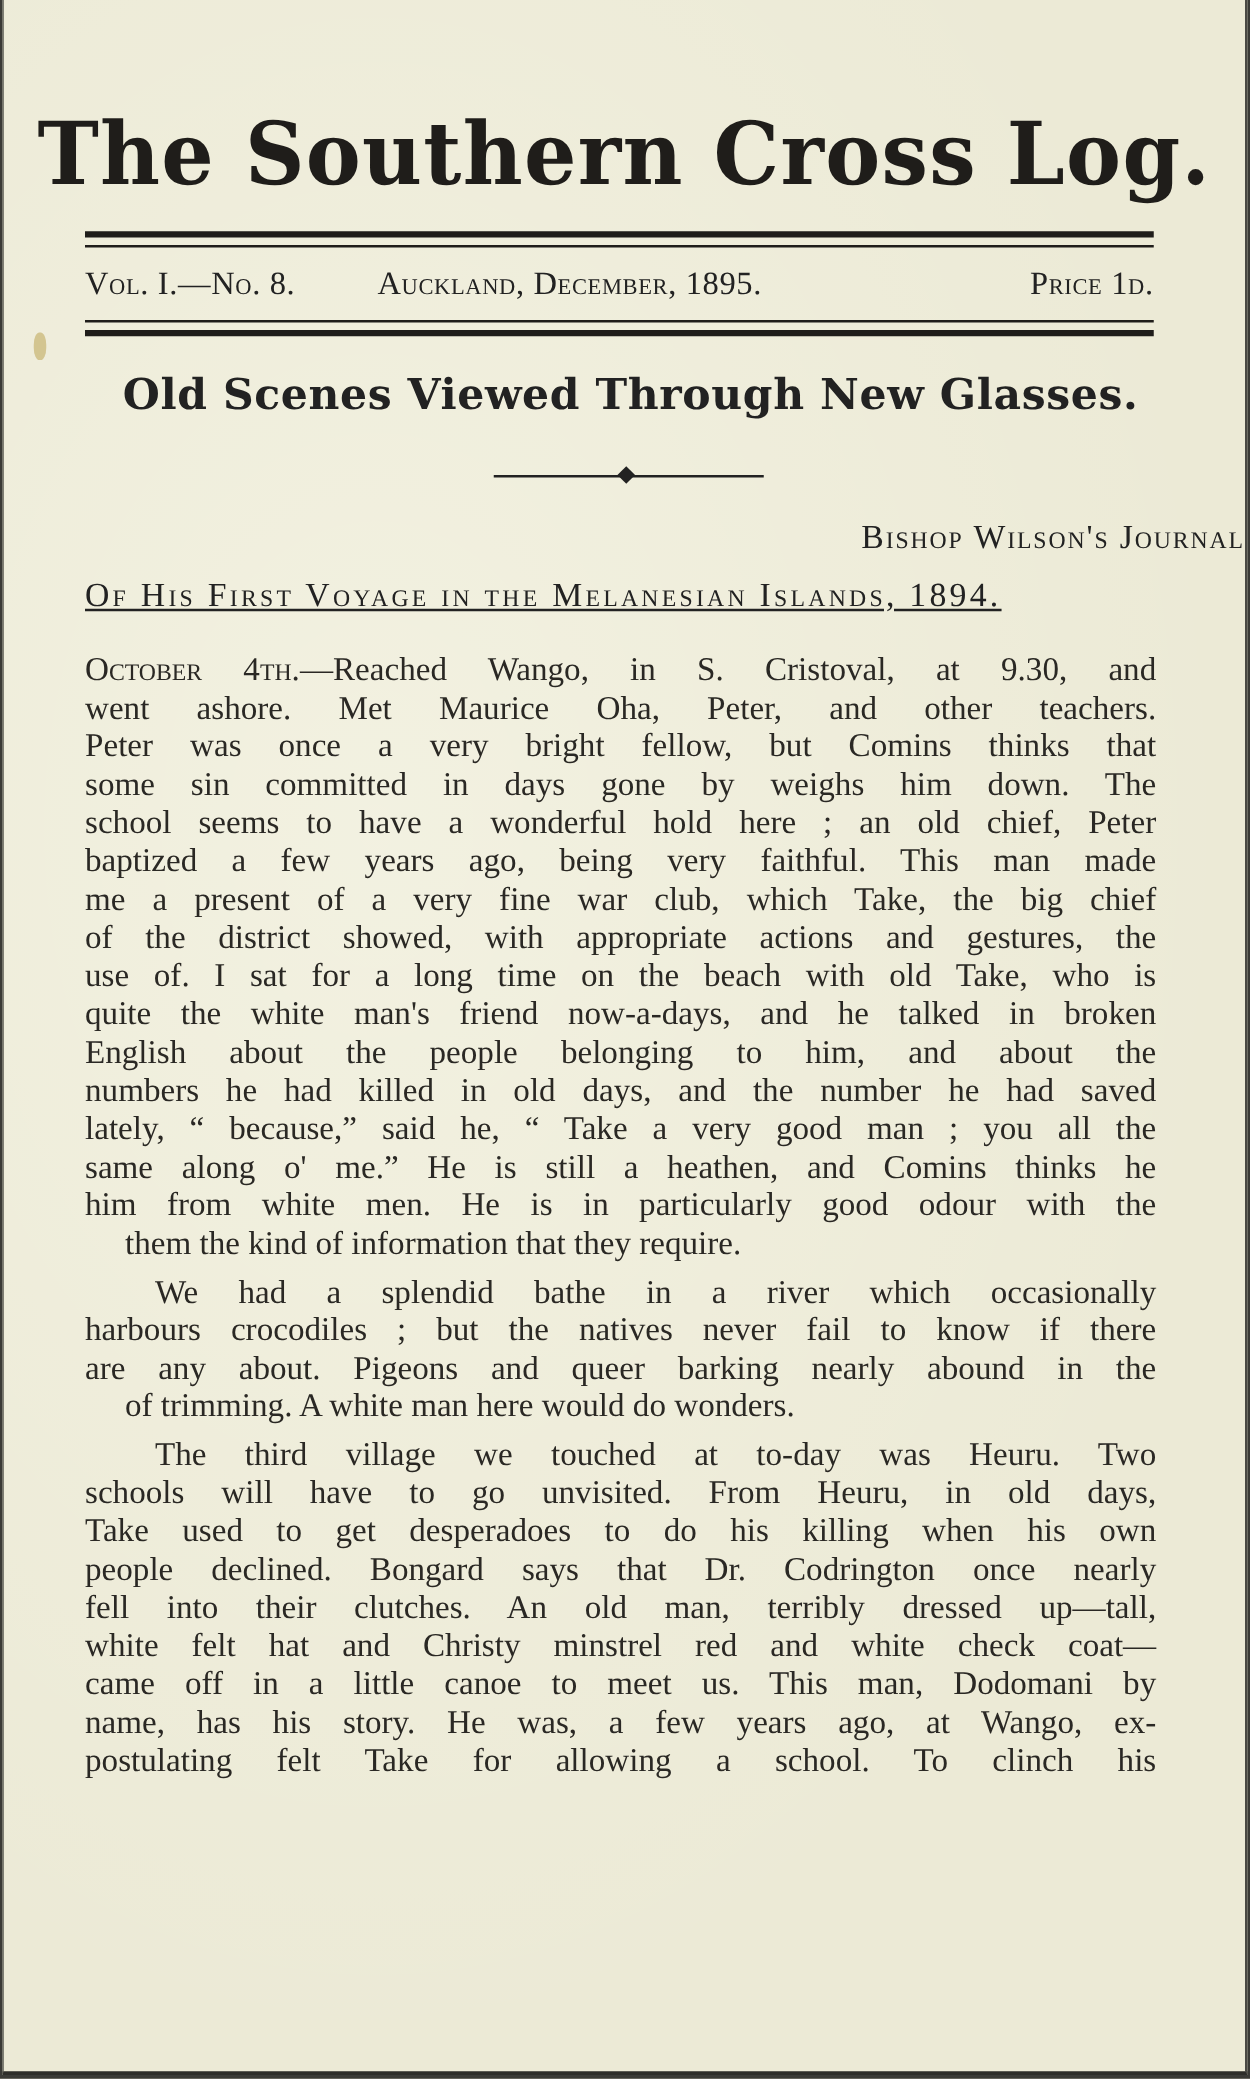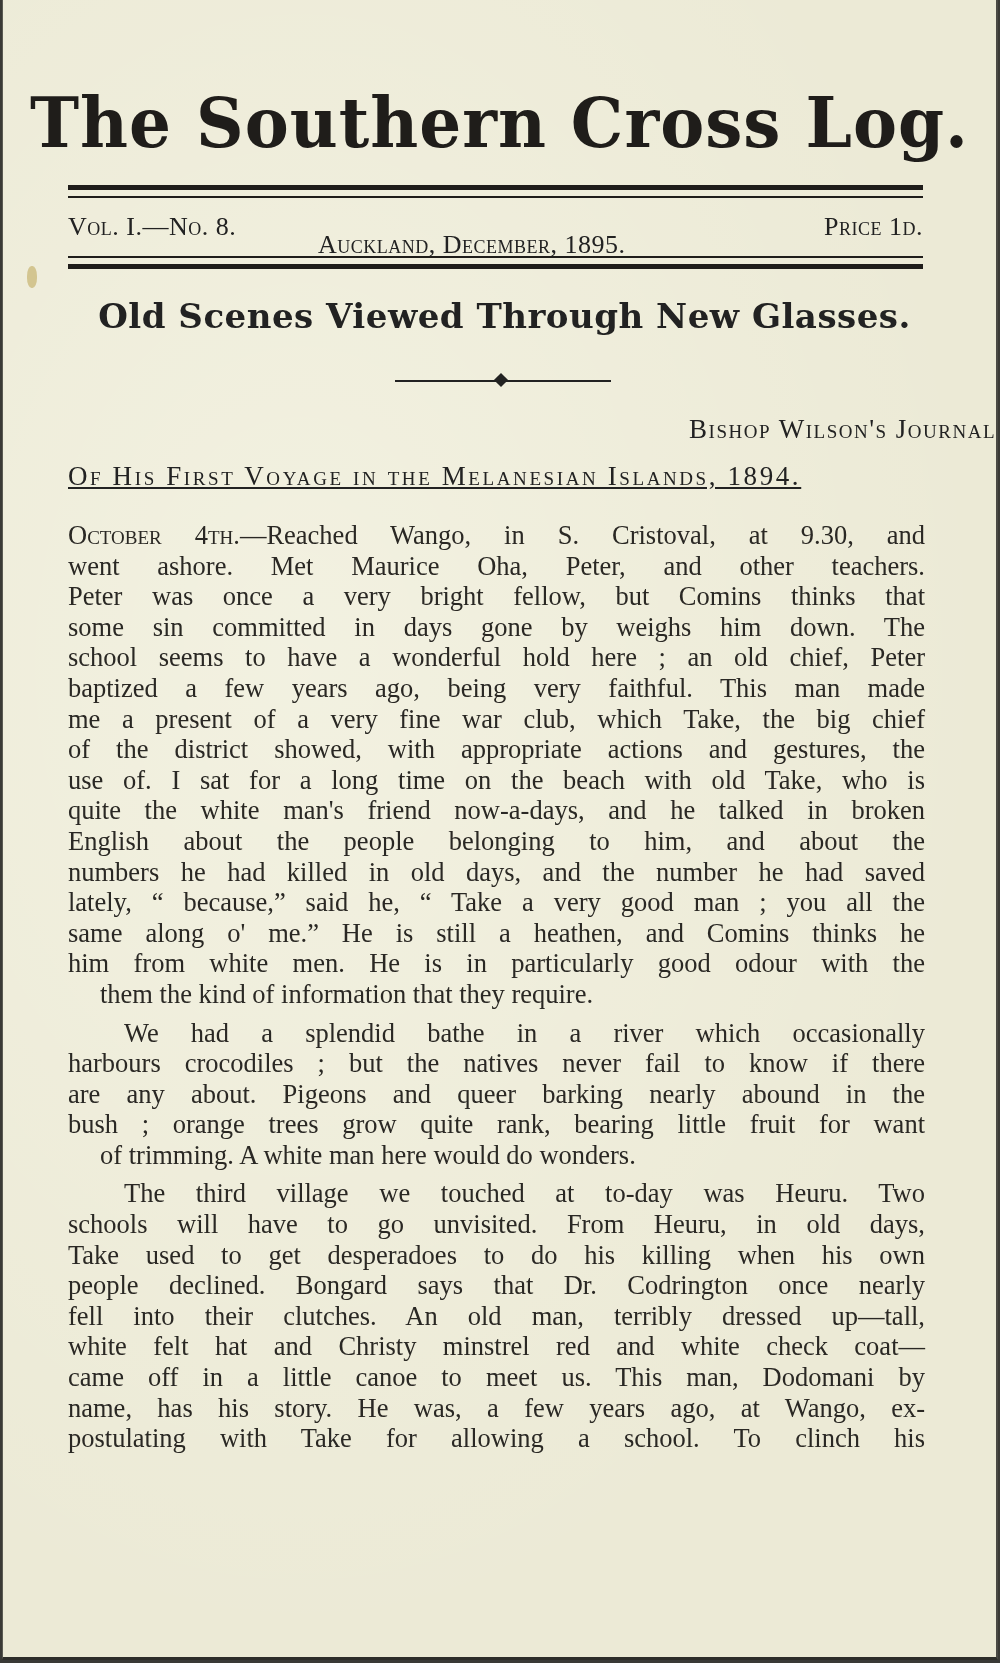--- a/index.html
+++ b/index.html
@@ -18,21 +18,21 @@
     color:#1f1d1a; line-height:90px; transform:scaleY(1.05);
   }
   .rule { position:absolute; left:65px; width:855px; background:#1f1d1a; }
   .r1 { top:185px; height:5px; }
   .r2 { top:196px; height:2px; }
   .r3 { top:256px; height:1.5px; }
   .r4 { top:264px; height:5px; }
   .mast { position:absolute; top:212px; left:65px; width:855px; height:36px; font-size:23px; color:#222; }
   .mast span { position:absolute; top:0; font-variant:small-caps; font-family:"Liberation Serif", serif; font-size:26px; letter-spacing:0.5px; }
   .mast .vol { left:0; }
-  .mast .place { left:250px;margin-top:18px; }
+  .mast .place { left:234px; }
   .mast .price { right:0; }
   .subtitle {
     position:absolute; left:0; right:0; top:296px; text-align:center;
     font-family:"DejaVu Serif", serif; font-weight:bold; font-size:34px; color:#222;
     letter-spacing:0.5px;
     padding-left:10px;
   }
   .ornament { position:absolute; top:378px; left:392px; width:216px; height:6px; }
   .ornament .line { position:absolute; top:2px; left:0; width:216px; height:2px; background:#222; }
   .ornament .dia { position:absolute; top:-3px; left:101px; width:10px; height:10px; background:#222; transform:rotate(45deg); }
@@ -87,28 +87,27 @@
       <span class="line">numbers he had killed in old days, and the number he had saved</span>
       <span class="line">lately, “ because,” said he, “ Take a very good man ; you all the</span>
       <span class="line">same along o' me.” He is still a heathen, and Comins thinks he</span>
       <span class="line">him from white men. He is in particularly good odour with the</span>
       <span class="line last">them the kind of information that they require.</span>
     </div>
     <div class="para">
       <span class="line ind">We had a splendid bathe in a river which occasionally</span>
       <span class="line">harbours crocodiles ; but the natives never fail to know if there</span>
       <span class="line">are any about. Pigeons and queer barking nearly abound in the</span>
-      <span class="line">bush ; orange trees grow quite rank, bearing little fruit for want</span>
       <span class="line last">of trimming. A white man here would do wonders.</span>
     </div>
     <div class="para">
       <span class="line ind">The third village we touched at to-day was Heuru. Two</span>
       <span class="line">schools will have to go unvisited. From Heuru, in old days,</span>
       <span class="line">Take used to get desperadoes to do his killing when his own</span>
       <span class="line">people declined. Bongard says that Dr. Codrington once nearly</span>
       <span class="line">fell into their clutches. An old man, terribly dressed up—tall,</span>
       <span class="line">white felt hat and Christy minstrel red and white check coat—</span>
       <span class="line">came off in a little canoe to meet us. This man, Dodomani by</span>
       <span class="line">name, has his story. He was, a few years ago, at Wango, ex-</span>
-      <span class="line">postulating with Take for allowing a school. To clinch his</span>
+      <span class="line">postulating felt Take for allowing a school. To clinch his</span>
     </div>
   </div>
 </div>
 
 </body></html>

